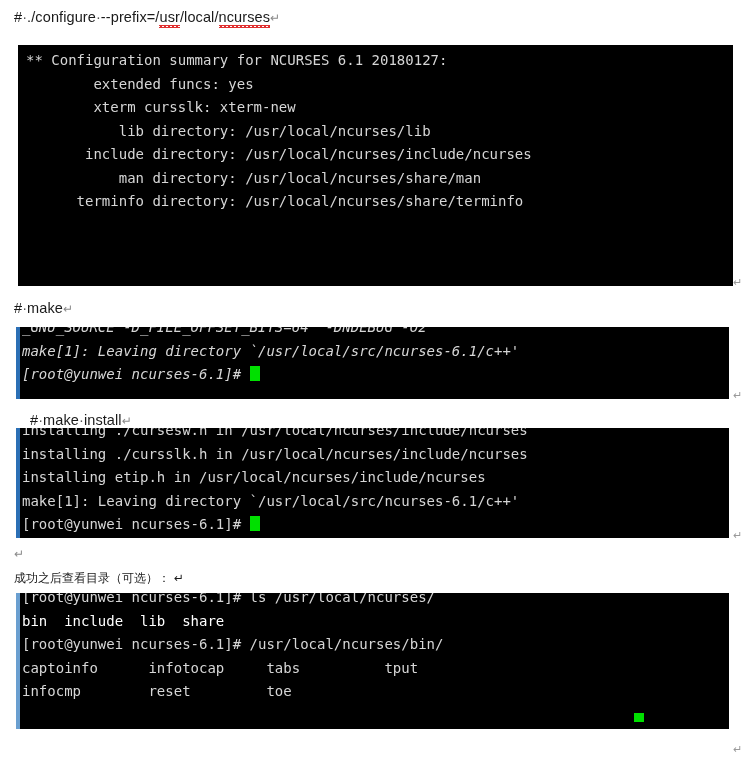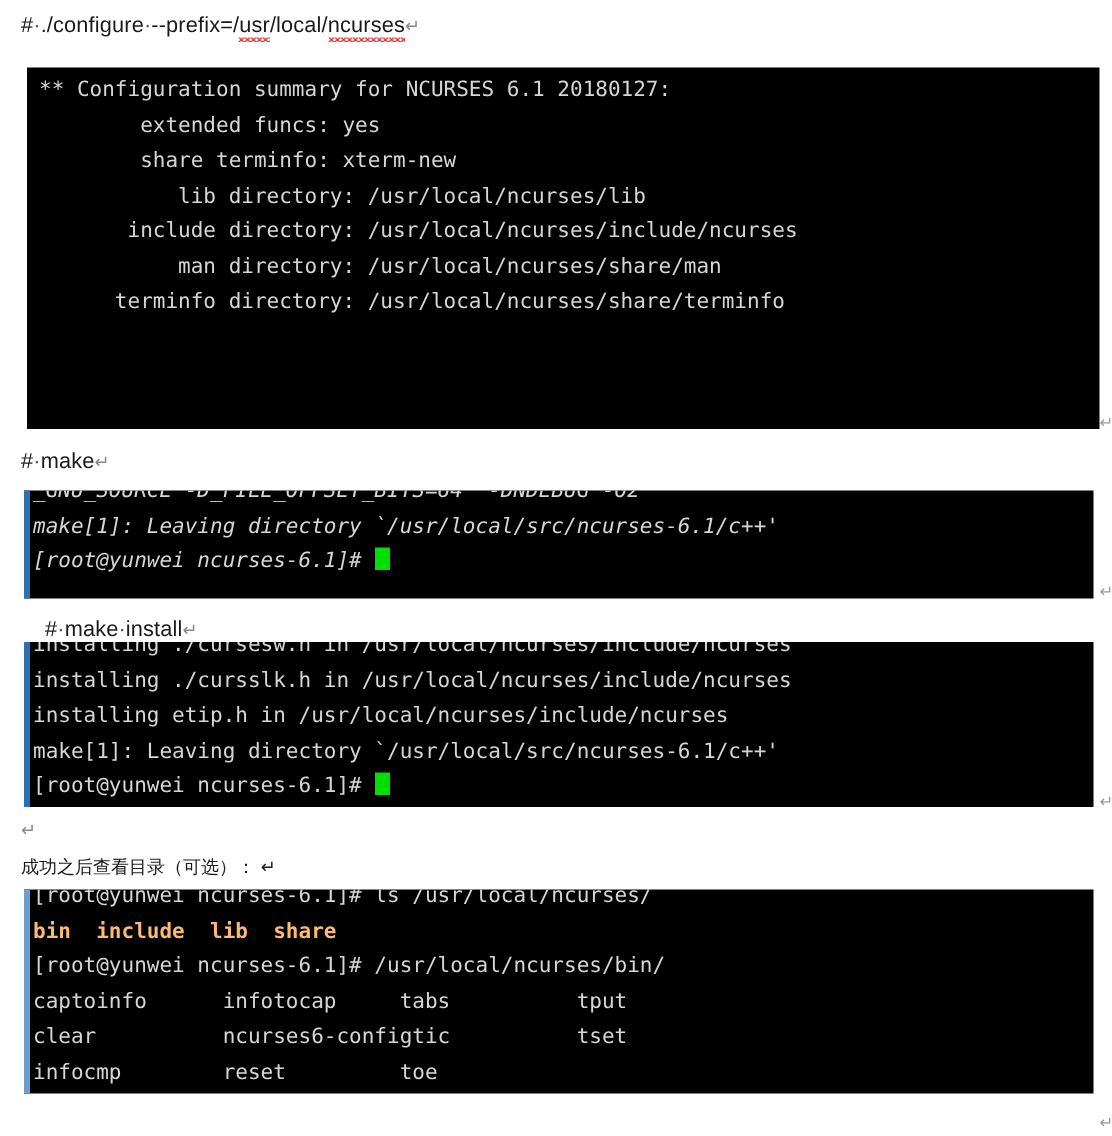--- a/index.html
+++ b/index.html
@@ -75,21 +75,21 @@
     padding: 0;
   }
   .tline {
     font-family: "DejaVu Sans Mono", "Liberation Mono", monospace;
     font-size: 14px;
     line-height: 23.5px;
     color: #d6d6d6;
     white-space: pre;
     letter-spacing: 0px;
   }
-  .tline.blue   { color: #fdba74; font-weight: bold; }
+  .tline.blue   { color: #ffffff; font-weight: normal; }
   .cursor {
     display: inline-block;
     width: 10px;
     height: 15px;
     background: #00e000;
     vertical-align: -2px;
   }
   
   .leftbar {
     position: absolute;
@@ -112,21 +112,21 @@
 </head>
 <body>
 
 <div class="doc-line" style="left:14px; top:9px;"><span>#</span><span class="dot">·</span>./configure<span class="dot">·</span>--prefix=/<span class="squiggle">usr</span>/local/<span class="squiggle">ncurses</span><span class="pilcrow">↵</span></div>
 
 <div class="term" style="left:18px; top:45px; width:715px; height:241px;">
   <div class="term-inner" style="left:8px; top:4px;">
     <div class="tline">** Configuration summary for NCURSES 6.1 20180127:</div>
     <div class="tline"></div>
     <div class="tline">        extended funcs: yes</div>
-    <div class="tline">        share terminfo: xterm-new</div>
+    <div class="tline">        xterm cursslk: xterm-new</div>
     <div class="tline"></div>
     <div class="tline">           lib directory: /usr/local/ncurses/lib</div>
     <div class="tline">       include directory: /usr/local/ncurses/include/ncurses</div>
     <div class="tline">           man directory: /usr/local/ncurses/share/man</div>
     <div class="tline">      terminfo directory: /usr/local/ncurses/share/terminfo</div>
   </div>
 </div>
 <div class="edge-pilcrow" style="left:733px; top:277px;">↵</div>
 
 <div class="doc-line" style="left:14px; top:300px;"><span>#</span><span class="dot">·</span>make<span class="pilcrow">↵</span></div>
@@ -159,18 +159,17 @@
 
 <div class="cn-line" style="left:14px; top:568px;"><span>成功之后查看目录（可选）：</span><span class="pilcrow"> ↵</span></div>
 
 <div class="term" style="left:16px; top:593px; width:713px; height:136px;">
   <div class="leftbar light" style="left:0px;"></div>
   <div class="term-inner" style="left:6px; top:-7px;">
     <div class="tline">[root@yunwei ncurses-6.1]# ls /usr/local/ncurses/</div>
     <div class="tline blue">bin  include  lib  share</div>
     <div class="tline">[root@yunwei ncurses-6.1]# /usr/local/ncurses/bin/</div>
     <div class="tline" id="file-row-0">captoinfo      infotocap     tabs          tput</div>
-    <div class="tline" id="file-row-1">clear          ncurses6-configtic          tset</div>
     <div class="tline" id="file-row-2">infocmp        reset         toe</div>
     <div class="tline"><span style="display:inline-block;width:612px;"></span><span class="cursor" style="height:9px;"></span></div>
   </div>
 </div>
 <div class="edge-pilcrow" style="left:733px; top:744px;">↵</div>
 
 </body></html>

